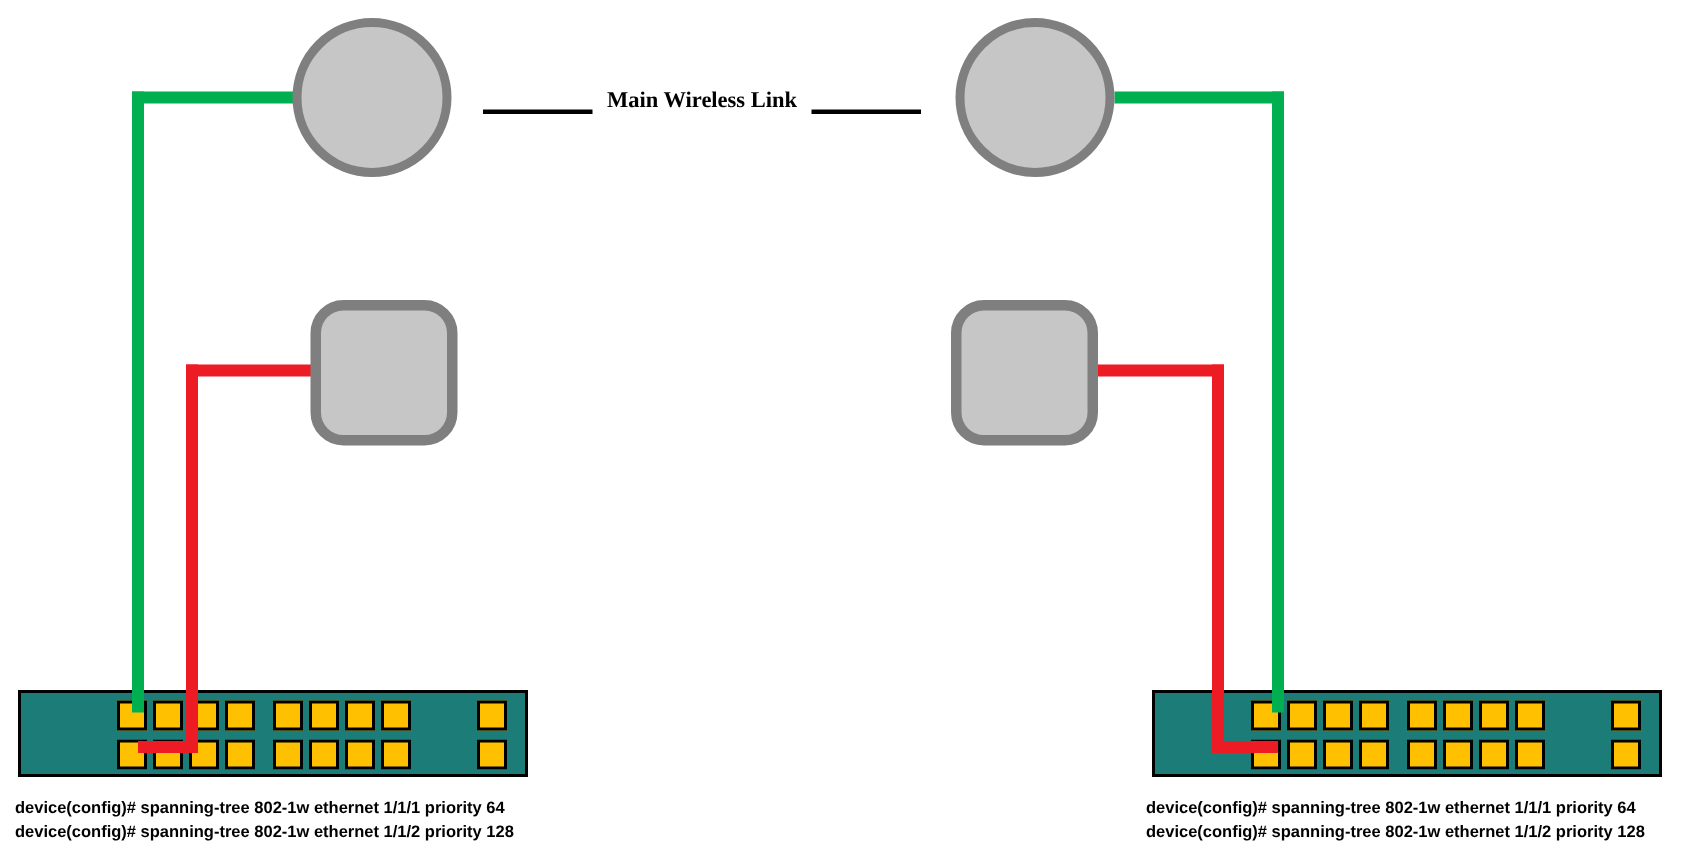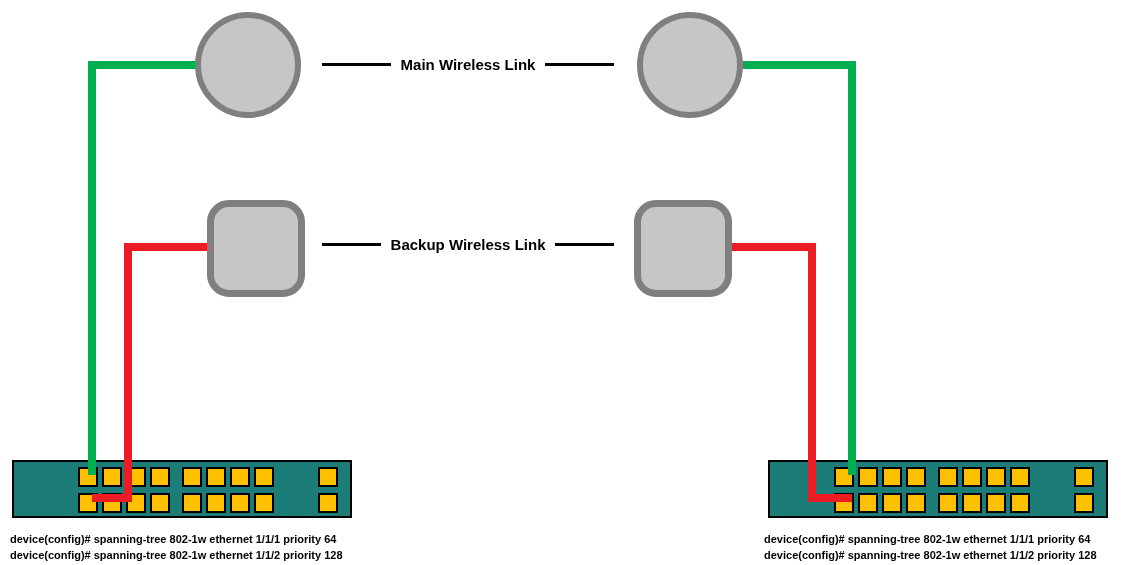--- a/index.html
+++ b/index.html
@@ -19,21 +19,21 @@
     background:var(--device-fill,#C6C6C6); border:7px solid var(--device-border,#7F7F7F);
     z-index:4;
   }
 
   
   .cable { position:absolute; z-index:3; }
   .cable.main   { background:var(--main-link,#00B050); }
   .cable.backup { background:var(--backup-link,#ED1C24); }
 
   
-  .link-label-row { position:absolute; display:flex; align-items:center; height:24px; z-index:5; }
+  .link-label-row { position:absolute; display:flex; align-items:flex-end; height:24px; z-index:5;font-family:Liberation Serif, serif; }
   .connector { flex:1; height:3px; background:#000; }
   .link-label { padding:0 10px; font-size:15px; font-weight:bold; white-space:nowrap; }
 
   
   .switch {
     position:absolute; width:340px; height:58px;
     background:var(--switch-body,#1B7C78); border:2px solid #000; z-index:1;
   }
   .port-group {
     position:absolute; display:grid;
@@ -65,25 +65,20 @@
   <div class="cable backup" style="left:808px;top:494px;width:44px;height:8px;"></div>
 
   <div class="radio-circle" style="left:195px;top:12px;"></div>
   <div class="radio-circle" style="left:637px;top:12px;"></div>
   <div class="radio-square" style="left:207px;top:200px;"></div>
   <div class="radio-square" style="left:634px;top:200px;"></div>
 
   <div class="link-label-row" style="left:322px;top:52px;width:292px;">
     <div class="connector"></div>
     <div class="link-label">Main Wireless Link</div>
-    <div class="connector"></div>
-  </div>
-  <div class="link-label-row" style="left:322px;top:232px;width:292px;">
-    <div class="connector"></div>
-    <div class="link-label">Backup Wireless Link</div>
     <div class="connector"></div>
   </div>
 
   <div class="switch" style="left:12px;top:460px;">
     <div class="port-group pg-a">
         <div class="port"></div>
         <div class="port"></div>
         <div class="port"></div>
         <div class="port"></div>
         <div class="port"></div>

